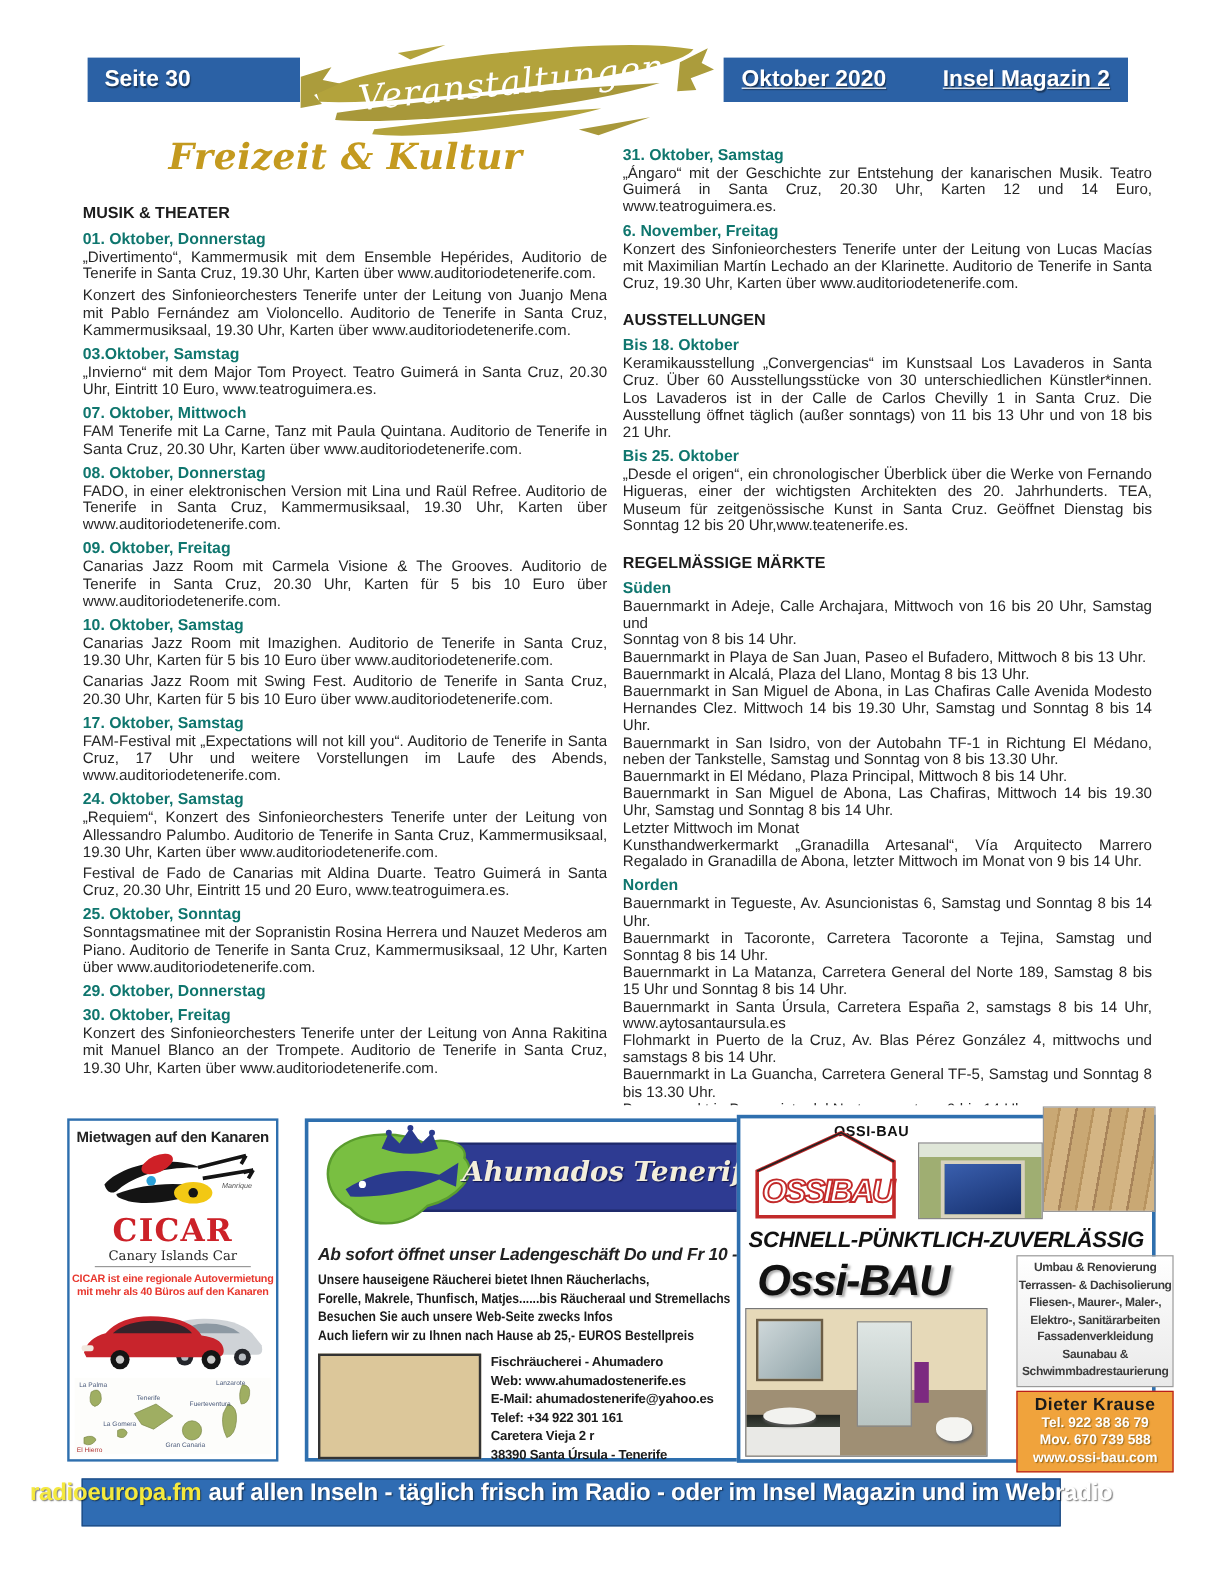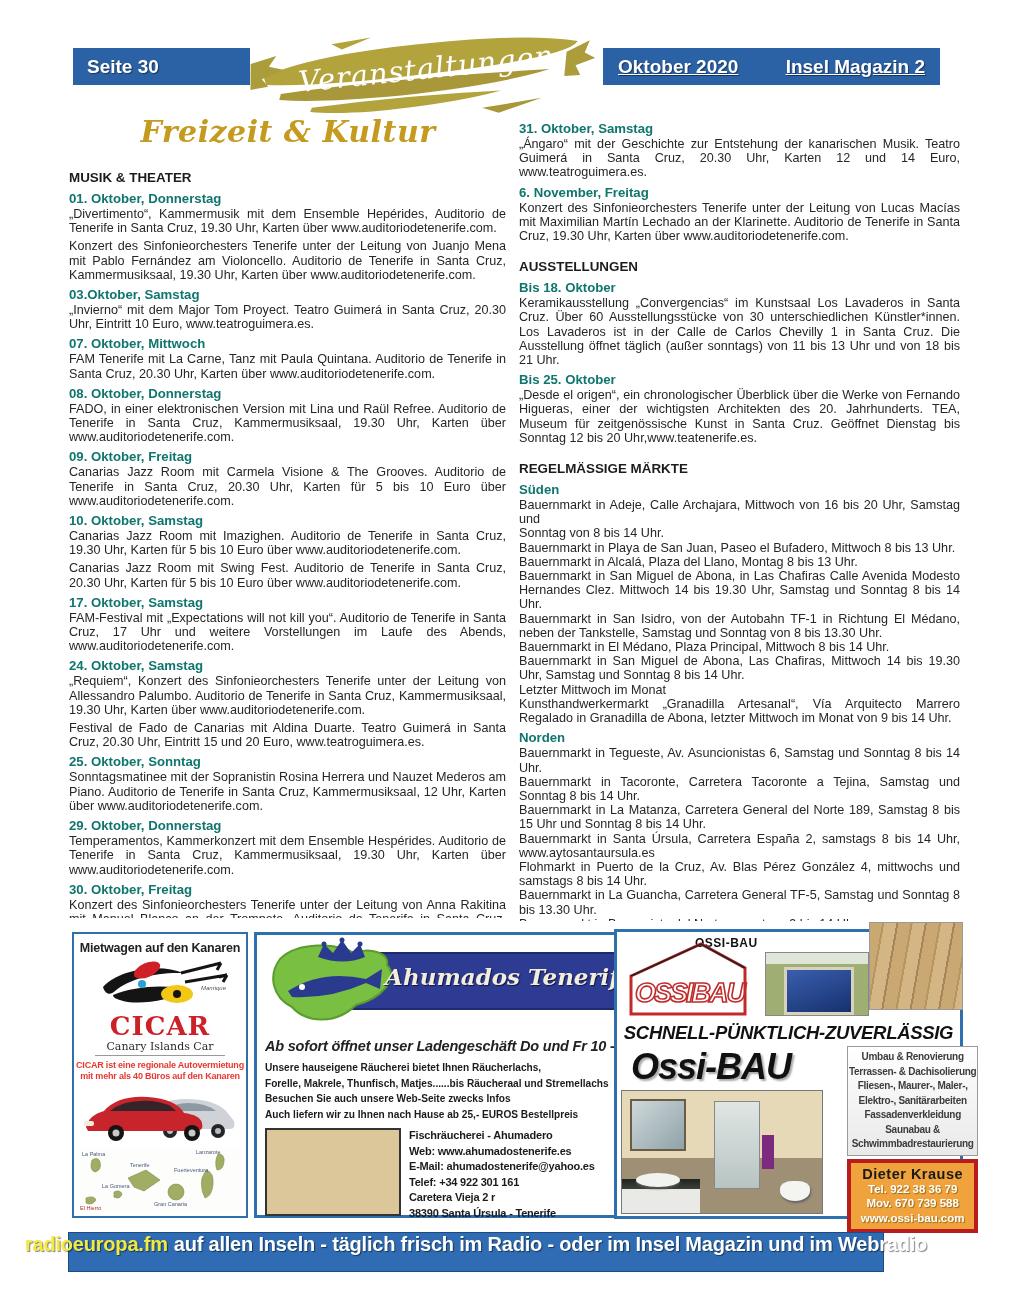--- a/index.html
+++ b/index.html
@@ -20,21 +20,21 @@
   .col-right{left:519px;top:121px;width:441px;height:800px;}
   .blk-section{font-weight:bold;font-size:13.4px;margin:16px 0 6px;color:#1c1c1c;}
   .col-left > .blk-section:first-child{margin-top:0;}
   .blk-date{font-weight:bold;font-size:13.2px;margin:5px 0 1px;color:#0f766e;}
   .col-right > .blk-date:first-child{margin-top:0;}
   .blk-para{font-size:12.6px;line-height:14.2px;text-align:justify;margin:0 0 4px;overflow-wrap:anywhere;color:#262626;}
   .blk-line{font-size:12.6px;line-height:14.2px;text-align:justify;margin:0;overflow-wrap:anywhere;color:#262626;}
 
   
   .ad{position:absolute;background:#fff;border:3px solid #2e6fae;box-sizing:border-box;}
-  .ad1{left:72px;top:932px;width:176px;height:286px;border-width:2px;}
+  .ad1{left:56px;top:932px;width:176px;height:286px;border-width:2px;}
   .ad2{left:254px;top:932px;width:417px;height:286px;}
   .ad3{left:614px;top:929px;width:349px;height:290px;}
 
   
   .cicar-title{font-weight:bold;font-size:12.5px;text-align:center;margin-top:7px;letter-spacing:-.2px;}
   .cicar-logo{display:block;margin:2px auto 0;}
   .cicar-brand{font-family:"DejaVu Serif",serif;font-weight:bold;font-size:26px;color:#cc2128;text-align:center;line-height:26px;letter-spacing:1px;}
   .cicar-sub{font-family:"DejaVu Serif",serif;font-size:11px;color:#2a2a2a;text-align:center;border-bottom:1px solid #999;width:130px;margin:1px auto 4px;padding-bottom:2px;}
   .cicar-tag{font-weight:bold;font-size:9px;color:#e8382f;text-align:center;line-height:11px;letter-spacing:-.2px;}
   .cicar-car,.cicar-map{display:block;margin:3px auto 0;}
@@ -75,21 +75,21 @@
   .ossi-bath{width:200px;height:122px;border:1px solid #777;position:relative;background:linear-gradient(180deg,#e6d9b8 0 55%,#9f8f74 55% 100%);overflow:hidden;}
   .ossi-bath .mirror{position:absolute;left:8px;top:8px;width:52px;height:48px;background:linear-gradient(135deg,#cfd8da,#8fa3a8);border:2px solid #6b5d45;}
   .ossi-bath .vanity{position:absolute;left:0;bottom:0;width:78px;height:34px;background:linear-gradient(180deg,#20231f,#3c423a 30%,#e9e9e6 30% 100%);}
   .ossi-bath .sink{position:absolute;left:14px;bottom:26px;width:44px;height:14px;border-radius:50%;background:#f2f2ef;box-shadow:0 2px 2px #555;}
   .ossi-bath .shower{position:absolute;left:92px;top:10px;width:44px;height:86px;background:linear-gradient(180deg,#dfe6e4,#b8c4c2);border:1px solid #888;}
   .ossi-bath .towel{position:absolute;left:140px;top:44px;width:12px;height:34px;background:#7c2a80;}
   .ossi-bath .wc{position:absolute;left:158px;bottom:12px;width:30px;height:20px;border-radius:40% 40% 50% 50%;background:#f4f4f1;box-shadow:1px 2px 2px #666;}
   .ossi-right{width:132px;margin-left:4px;padding-left:20px;}
   .ossi-services{border:1px solid #9a9a9a;background:linear-gradient(180deg,#ffffff,#e9e9e9);text-align:center;padding:3px 1px;}
   .ossi-services div{font-weight:bold;font-size:10px;line-height:14.5px;color:#3c3c3c;letter-spacing:-.3px;white-space:nowrap;}
-  .ossi-orange{background:#f0a33c;border:4px solid #b91c1c;text-align:center;margin-top:3px;padding:3px 0 4px;}
+  .ossi-orange{background:#f0a33c;border:1px solid #b91c1c;text-align:center;margin-top:3px;padding:3px 0 4px;}
   .ossi-name{font-weight:bold;font-size:14.5px;color:#1a1a1a;letter-spacing:.5px;}
   .ossi-orange .wline{font-weight:bold;font-size:11.5px;line-height:14.5px;color:#fff;text-shadow:1px 1px 1px #9a6a1a;}
 
   
   .footer{position:absolute;left:68px;top:1232px;width:816px;height:40px;background:#2f6cb3;border:1px solid #1d4a80;box-sizing:border-box;display:flex;align-items:flex-start;justify-content:center;font-weight:bold;font-size:20px;letter-spacing:-.2px;text-shadow:1px 1px 1px rgba(0,0,0,.5);white-space:nowrap;}
   .footer .brand{color:#f5e93d;margin-right:6px;}
   .footer .rest{color:#fff;}
 </style>
 </head>
 <body>
@@ -139,21 +139,20 @@
       <div class="blk-para">Canarias Jazz Room mit Imazighen. Auditorio de Tenerife in Santa Cruz, 19.30 Uhr, Karten für 5 bis 10 Euro über www.auditoriodetenerife.com.</div>
       <div class="blk-para">Canarias Jazz Room mit Swing Fest. Auditorio de Tenerife in Santa Cruz, 20.30 Uhr, Karten für 5 bis 10 Euro über www.auditoriodetenerife.com.</div>
       <div class="blk-date">17. Oktober, Samstag</div>
       <div class="blk-para">FAM-Festival mit „Expectations will not kill you“. Auditorio de Tenerife in Santa Cruz, 17 Uhr und weitere Vorstellungen im Laufe des Abends, www.auditoriodetenerife.com.</div>
       <div class="blk-date">24. Oktober, Samstag</div>
       <div class="blk-para">„Requiem“, Konzert des Sinfonieorchesters Tenerife unter der Leitung von Allessandro Palumbo. Auditorio de Tenerife in Santa Cruz, Kammermusiksaal, 19.30 Uhr, Karten über www.auditoriodetenerife.com.</div>
       <div class="blk-para">Festival de Fado de Canarias mit Aldina Duarte. Teatro Guimerá in Santa Cruz, 20.30 Uhr, Eintritt 15 und 20 Euro, www.teatroguimera.es.</div>
       <div class="blk-date">25. Oktober, Sonntag</div>
       <div class="blk-para">Sonntagsmatinee mit der Sopranistin Rosina Herrera und Nauzet Mederos am Piano. Auditorio de Tenerife in Santa Cruz, Kammermusiksaal, 12 Uhr, Karten über www.auditoriodetenerife.com.</div>
       <div class="blk-date">29. Oktober, Donnerstag</div>
-      <div class="blk-para">Temperamentos, Kammerkonzert mit dem Ensemble Hespérides. Auditorio de Tenerife in Santa Cruz, Kammermusiksaal, 19.30 Uhr, Karten über www.auditoriodetenerife.com.</div>
       <div class="blk-date">30. Oktober, Freitag</div>
       <div class="blk-para">Konzert des Sinfonieorchesters Tenerife unter der Leitung von Anna Rakitina mit Manuel Blanco an der Trompete. Auditorio de Tenerife in Santa Cruz, 19.30 Uhr, Karten über www.auditoriodetenerife.com.</div>
     </div>
   <div class="col col-right">
       <div class="blk-date">31. Oktober, Samstag</div>
       <div class="blk-para">„Ángaro“ mit der Geschichte zur Entstehung der kanarischen Musik. Teatro Guimerá in Santa Cruz, 20.30 Uhr, Karten 12 und 14 Euro, www.teatroguimera.es.</div>
       <div class="blk-date">6. November, Freitag</div>
       <div class="blk-para">Konzert des Sinfonieorchesters Tenerife unter der Leitung von Lucas Macías mit Maximilian Martín Lechado an der Klarinette. Auditorio de Tenerife in Santa Cruz, 19.30 Uhr, Karten über www.auditoriodetenerife.com.</div>
       <div class="blk-section">AUSSTELLUNGEN</div>
       <div class="blk-date">Bis 18. Oktober</div>

